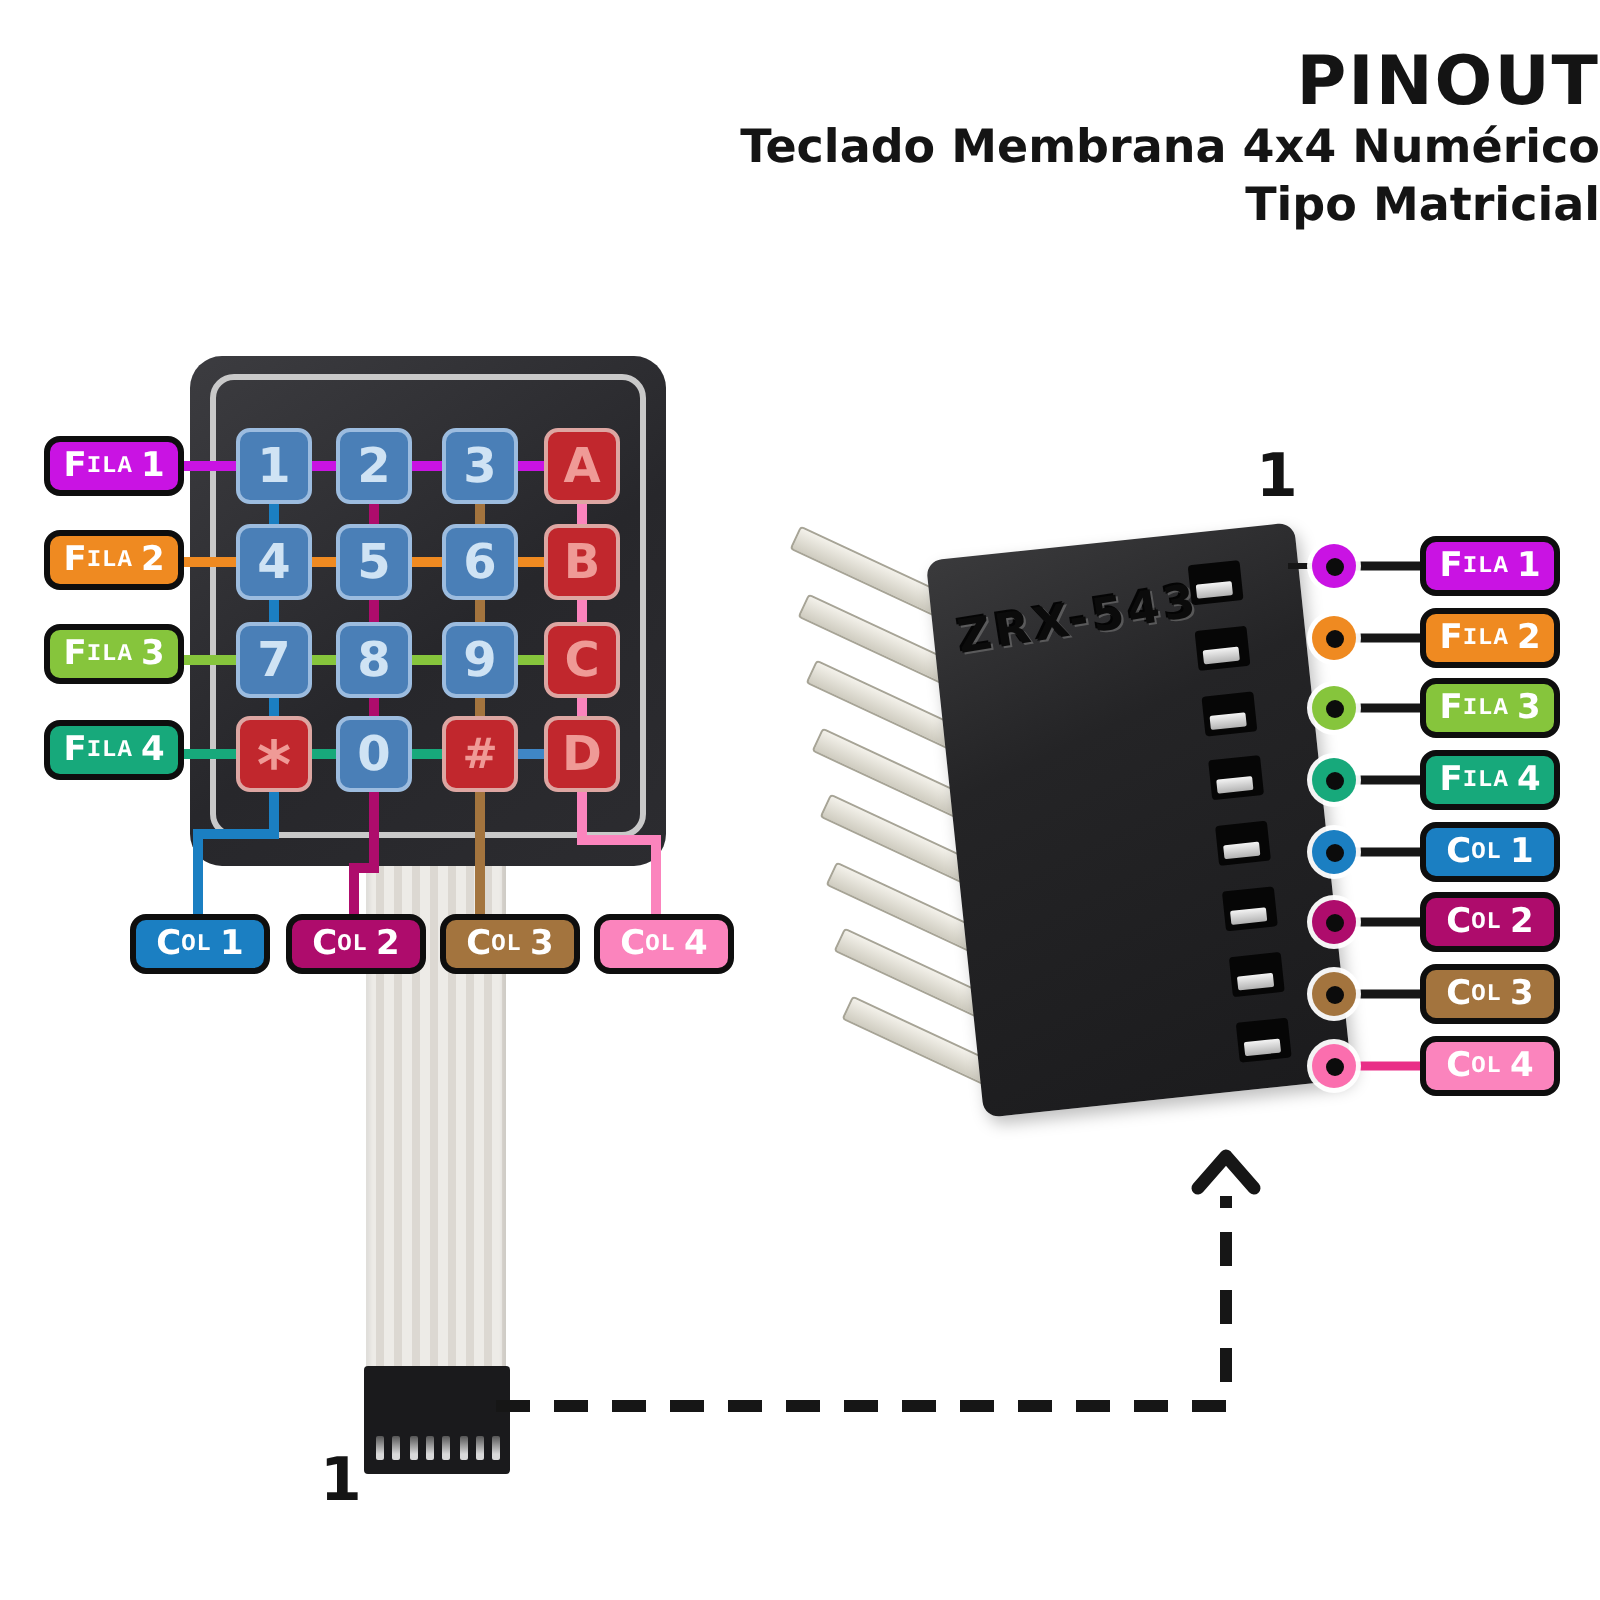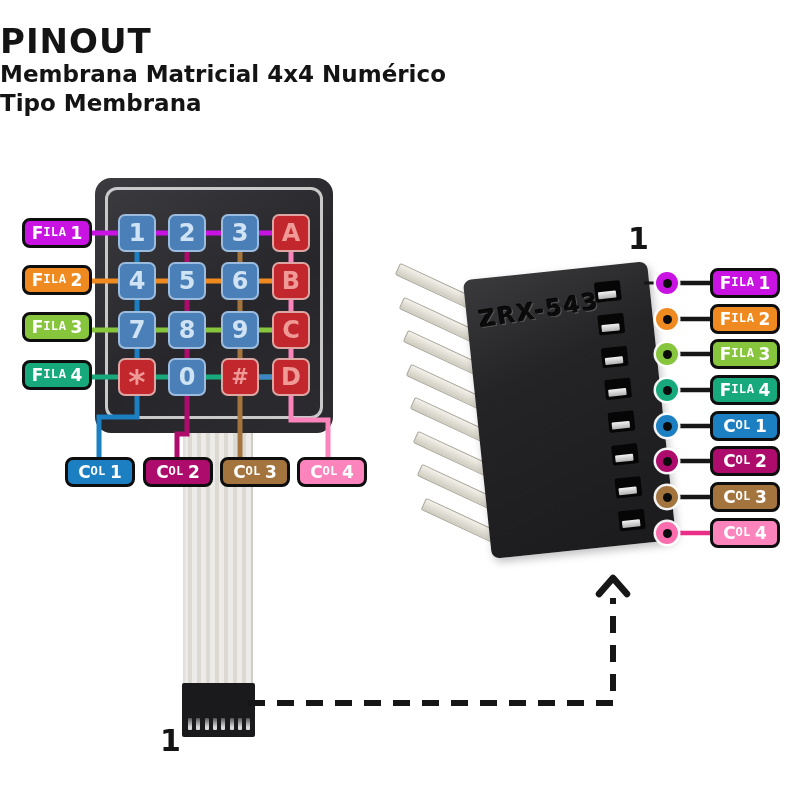--- a/index.html
+++ b/index.html
@@ -1,21 +1,21 @@
 <!DOCTYPE html>
 <html><head>
 <meta charset="utf-8">
 <style>
   html,body{margin:0;padding:0;background:#ffffff;}
   #canvas{position:relative;width:800px;height:800px;background:#ffffff;overflow:hidden;
           font-family:"DejaVu Sans",sans-serif;color:#141414;}
   .abs{position:absolute;}
 
   
-  #header{left:0;top:22px;width:800px;text-align:left;z-index:6;}
+  #header{left:0;top:22px;width:800px;text-align:right;z-index:6;}
   #title{font-size:34px;font-weight:bold;letter-spacing:1px;line-height:38px;}
   .subtitle{font-size:23px;font-weight:bold;line-height:29px;}
 
   
   #keypad-body{left:95px;top:178px;width:238px;height:255px;border-radius:16px;z-index:2;
     background:linear-gradient(145deg,#3c3c40 0%,#27272b 55%,#2c2c30 100%);}
   #keypad-outline{left:105px;top:187px;width:218px;height:232px;border:3px solid #c9c9c9;
     border-radius:12px;box-sizing:border-box;z-index:2;}
   .key{position:absolute;width:38px;height:38px;border-radius:7px;box-sizing:border-box;
     border:2.5px solid;display:flex;align-items:center;justify-content:center;
@@ -68,22 +68,22 @@
   
   #wires{left:0;top:0;z-index:3;pointer-events:none;}
 </style>
 </head>
 <body>
 
 <div id="canvas">
 
   <div id="header" class="abs">
     <div id="title">PINOUT</div>
-    <div class="subtitle">Membrana Matricial 4x4 Numérico</div>
-    <div class="subtitle">Tipo Membrana</div>
+    <div class="subtitle">Teclado Membrana 4x4 Numérico</div>
+    <div class="subtitle">Tipo Matricial</div>
   </div>
 
   <div id="ribbon" class="abs"></div>
   <div id="bottom-connector" class="abs">
       <div class="bc-pin" style="left: 6px;"></div>
       <div class="bc-pin" style="left: 14.3px;"></div>
       <div class="bc-pin" style="left: 22.6px;"></div>
       <div class="bc-pin" style="left: 30.9px;"></div>
       <div class="bc-pin" style="left: 39.2px;"></div>
       <div class="bc-pin" style="left: 47.5px;"></div>

